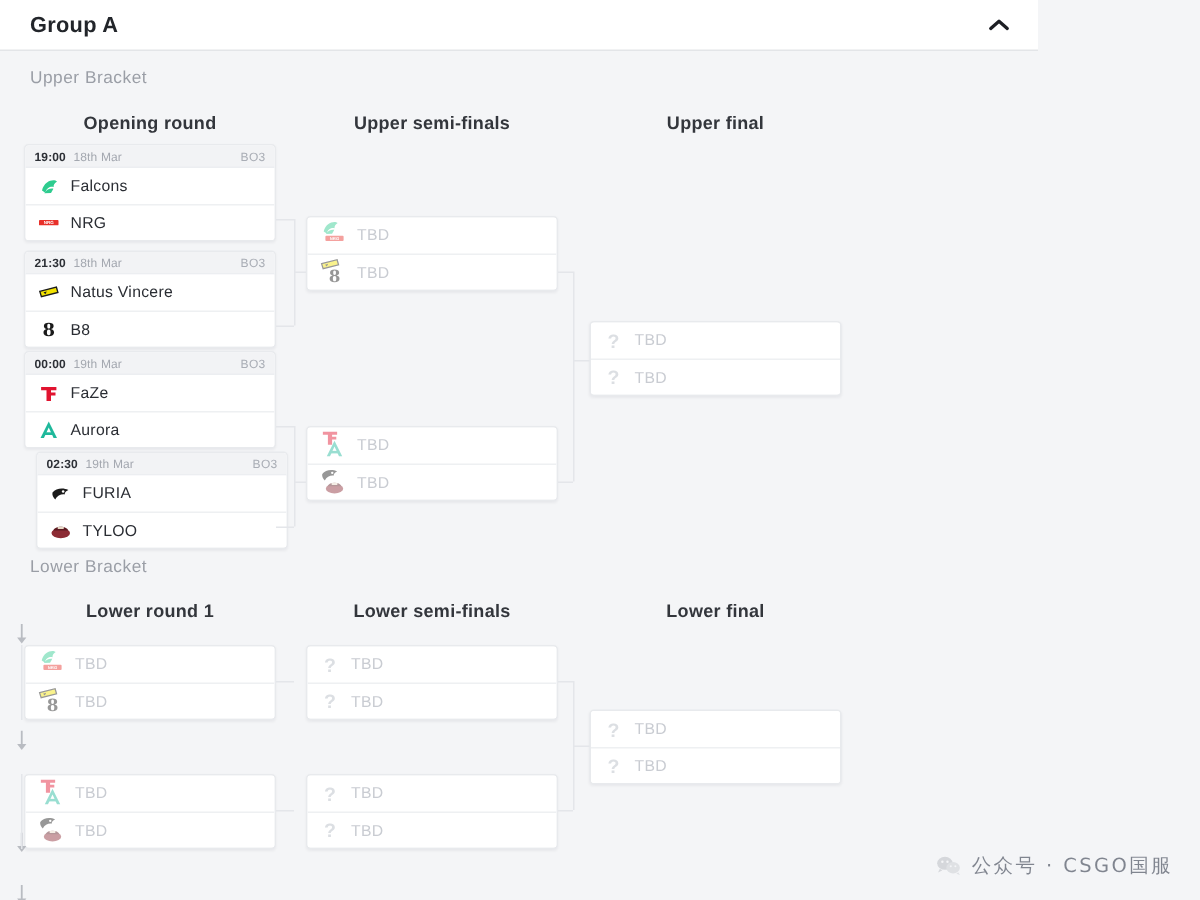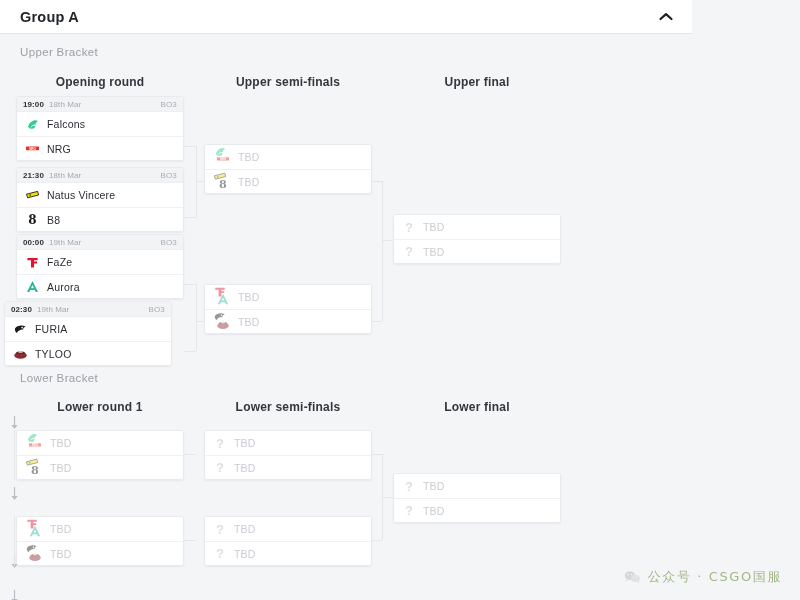--- a/index.html
+++ b/index.html
@@ -81,21 +81,21 @@
   .conn.v{width:1px;}
 
   .drop-arrow{position:absolute;width:9px;height:14px;}
 
   
   .watermark{
     position:absolute;right:18px;bottom:14px;display:flex;align-items:center;
     opacity:.5;
   }
   .wm-text{
-    font-size:13px;color:#4d7c0f;margin-left:7px;letter-spacing:1.6px;
+    font-size:13px;color:#0f172a;margin-left:7px;letter-spacing:1.6px;
     font-family:"DejaVu Sans",sans-serif;
   }
   .wm-icon{width:17px;height:14px;}
 </style>
 </head>
 <body>
 
 <div class="app">
 
   <div class="group-header">
@@ -191,21 +191,21 @@
           <div class="team-row sep">
             <span class="logo">
               <svg viewBox="0 0 15 15" width="15" height="15">
                 <path d="M7.5 2 L13 13 L10.7 13 L7.5 6 L4.3 13 L2 13 Z" fill="#1fb89b"></path>
                <rect x="4.8" y="9.2" width="5.4" height="1.8" fill="#1fb89b"></rect>
               </svg>
             </span>
             <span class="team-name">Aurora</span>
           </div>
           </div>
-        <div class="match" style="left:4px;top:267px;">
+        <div class="match" style="left:24px;top:267px;">
 
     <div class="match-head">
       <span class="m-time">02:30</span>
       <span class="m-date">19th Mar</span>
       <span class="m-bo">BO3</span>
     </div>
             <div class="team-row">
             <span class="logo">
               <svg viewBox="0 0 15 15" width="15" height="15">
                 <path d="M2 6.4 C4.2 3.4, 9 2.8, 12.6 4.6 C10.8 5.4, 10 6.4, 10.2 7.6

